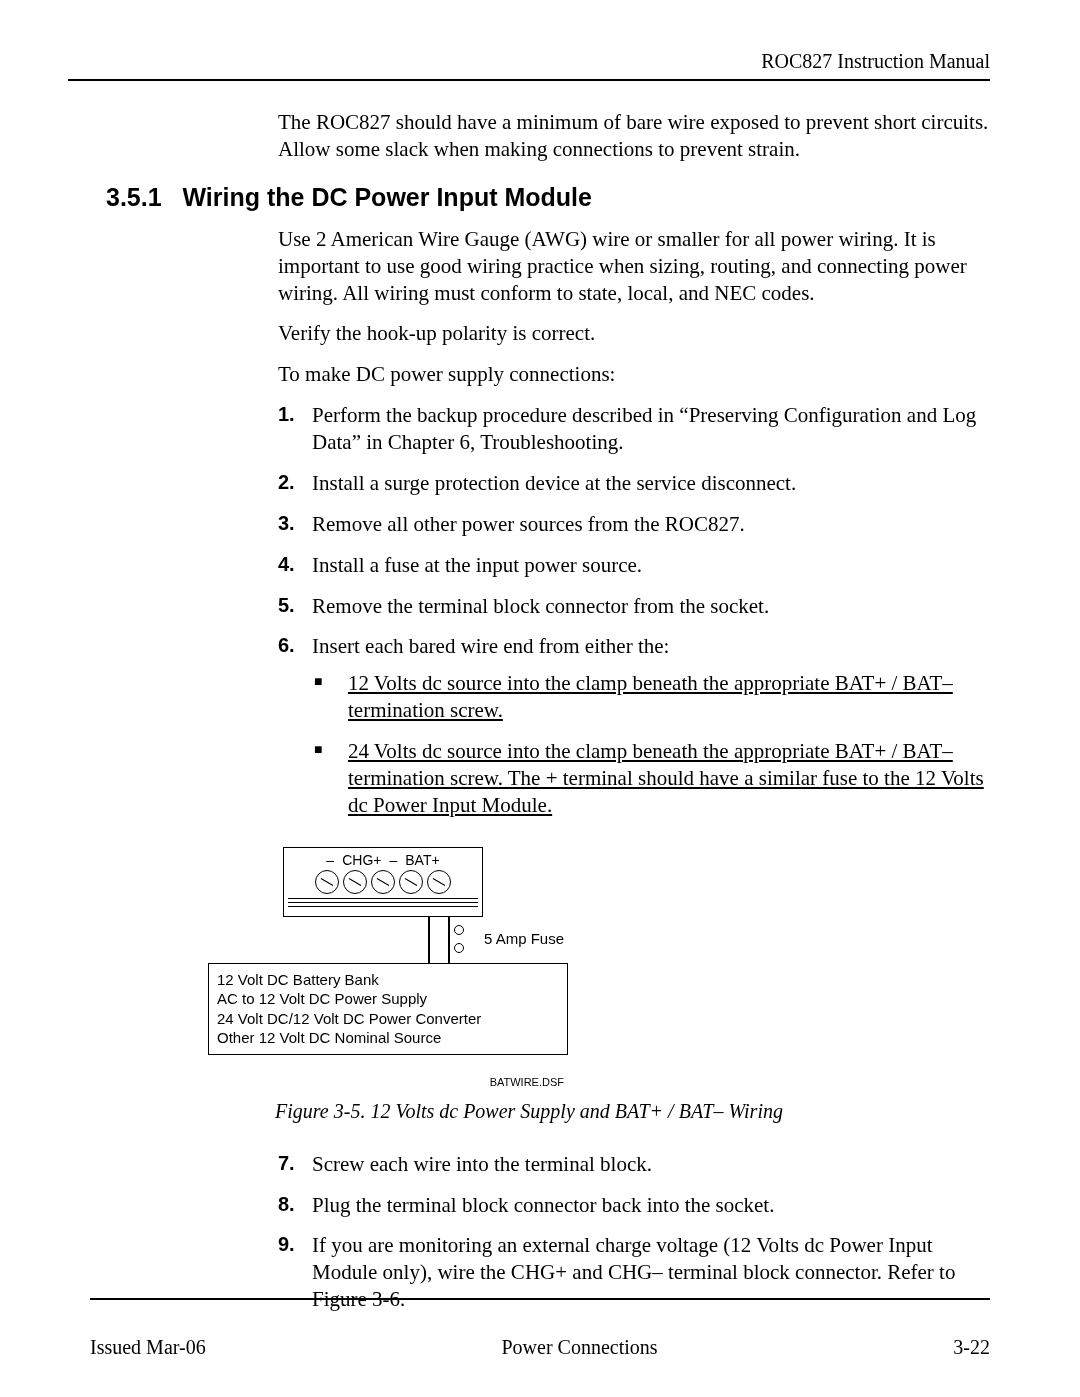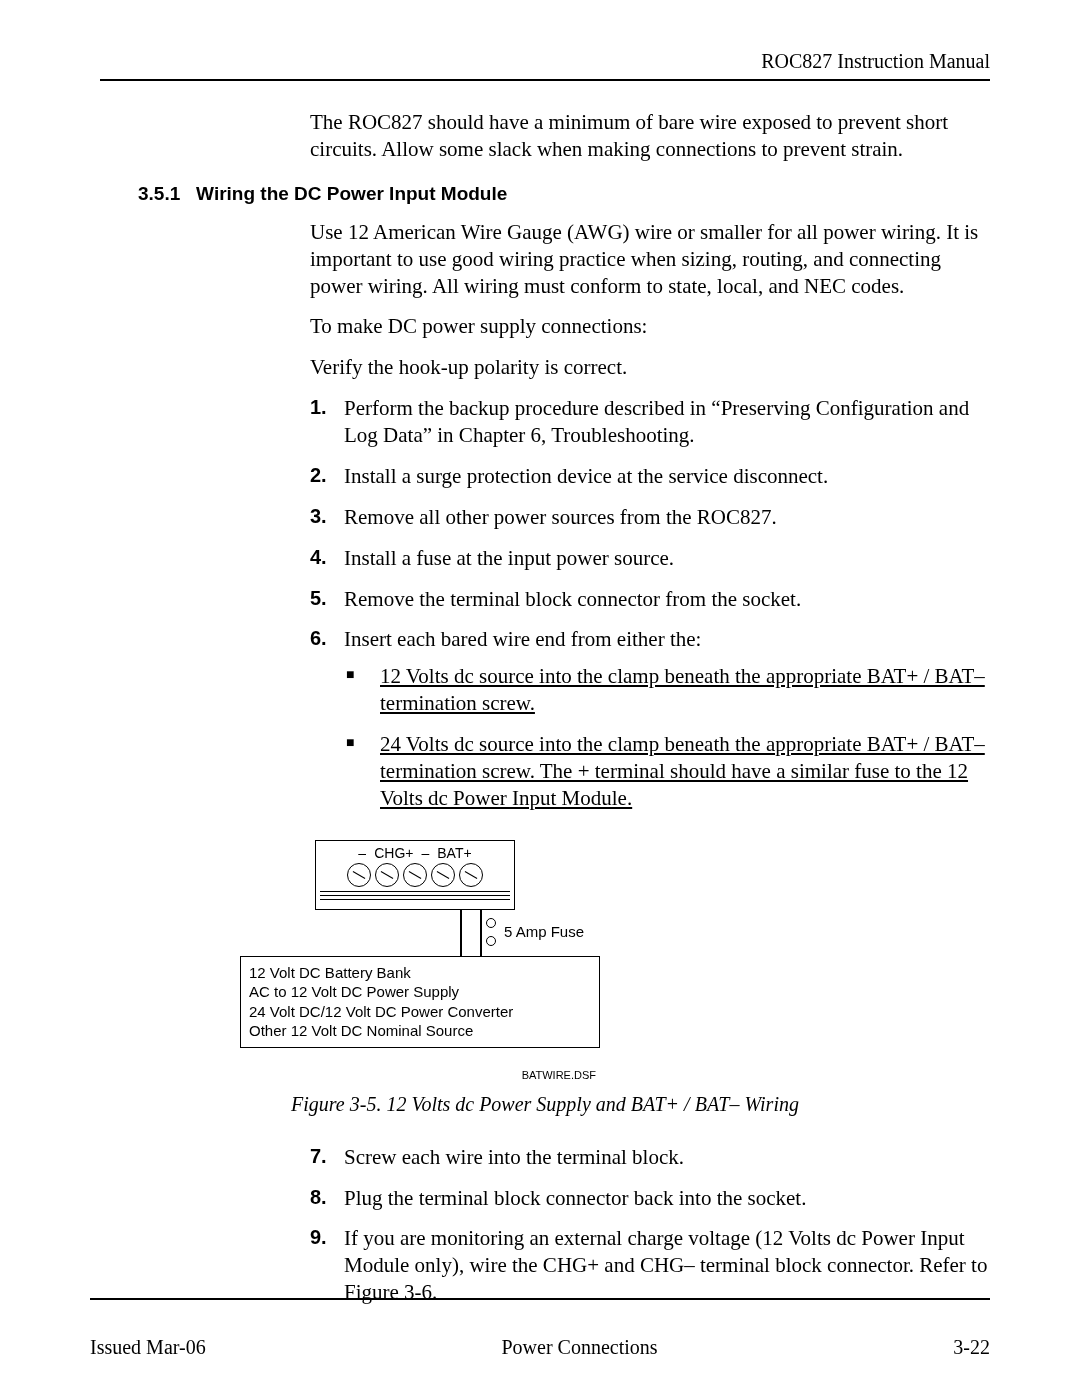--- a/index.html
+++ b/index.html
@@ -8,21 +8,21 @@
     padding: 0;
     background: #fff;
     font-family: "Times New Roman", Times, serif;
     color: #000;
     width: 1080px;
     height: 1397px;
     position: relative;
     box-sizing: border-box;
   }
   .page {
-    padding: 50px 90px 40px 100px;
+    padding: 50px 90px 40px 68px;
     box-sizing: border-box;
     width: 100%;
     height: 100%;
     position: relative;
   }
   .header-right {
     text-align: right;
     font-size: 20px;
     margin-bottom: 6px;
   }
@@ -35,21 +35,21 @@
     margin-left: 210px;
     font-size: 21px;
     line-height: 1.28;
   }
   .intro-para {
     margin-bottom: 20px;
   }
   .section-heading {
     font-family: Arial, Helvetica, sans-serif;
     font-weight: bold;
-    font-size: 19px;
+    font-size: 25px;
     margin: 8px 0 14px 38px;
   }
   .para {
     margin: 0 0 14px 0;
   }
   ol.steps {
     list-style: none;
     padding: 0;
     margin: 0;
   }
@@ -151,21 +151,21 @@
     top: 0;
   }
   .lead1 { left: 145px; height: 46px; }
   .lead2 { left: 165px; height: 46px; }
   .fuse {
     position: absolute;
     left: 168px;
     top: 8px;
     display: flex;
     align-items: center;
-    gap: 7px;
+    gap: 19px;
   }
   .fuse-sym {
     width: 14px; height: 28px; position: relative;
   }
   .fuse-sym::before, .fuse-sym::after {
     content:"";
     position:absolute;
     left:3px; width:8px; height:8px;
     border:1.5px solid #000; border-radius:50%;
   }
@@ -219,23 +219,23 @@
   <hr class="hr-top">
 
   <div class="indent-block intro-para">The ROC827 should have a minimum of bare wire exposed to prevent short circuits. Allow some slack when making connections to prevent strain.</div>
 
   <div class="section-heading">
     <span>3.5.1</span>&nbsp;&nbsp;
     <span>Wiring the DC Power Input Module</span>
   </div>
 
   <div class="indent-block">
-    <p class="para">Use 12 American Wire Gauge (AWG) wire or smaller for all power wiring. It is important to use good wiring practice when sizing, routing, and connecting power wiring. All wiring must conform to state, local, and NEC codes.</p>
+    <p class="para">Use 2 American Wire Gauge (AWG) wire or smaller for all power wiring. It is important to use good wiring practice when sizing, routing, and connecting power wiring. All wiring must conform to state, local, and NEC codes.</p>
+    <p class="para">Verify the hook-up polarity is correct.</p>
     <p class="para">To make DC power supply connections:</p>
-    <p class="para">Verify the hook-up polarity is correct.</p>
 
     <ol class="steps">
       <li>
         <span class="num">1.</span>
         <span class="txt">
           <span>Perform the backup procedure described in “Preserving Configuration and Log Data” in Chapter 6, </span><span class="italic">Troubleshooting</span><span>.</span>
         </span>
       </li>
       <li>
         <span class="num">2.</span>

